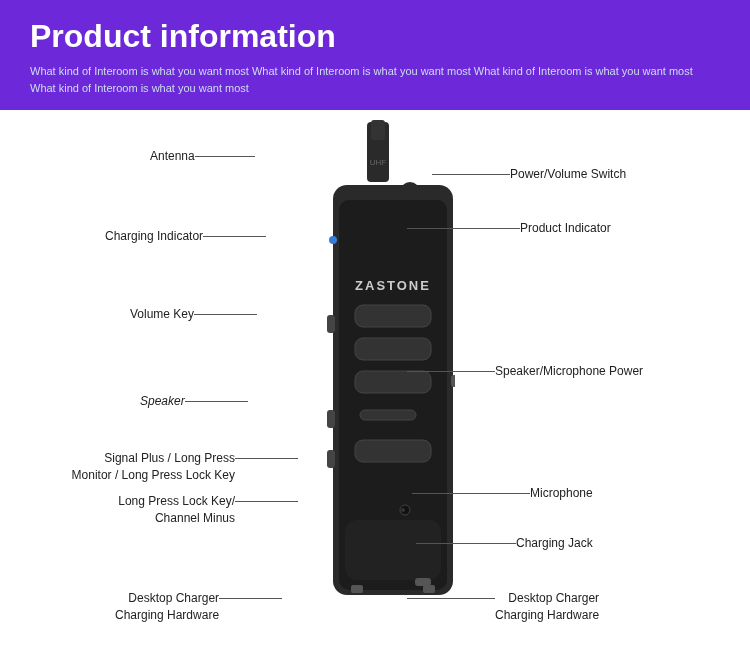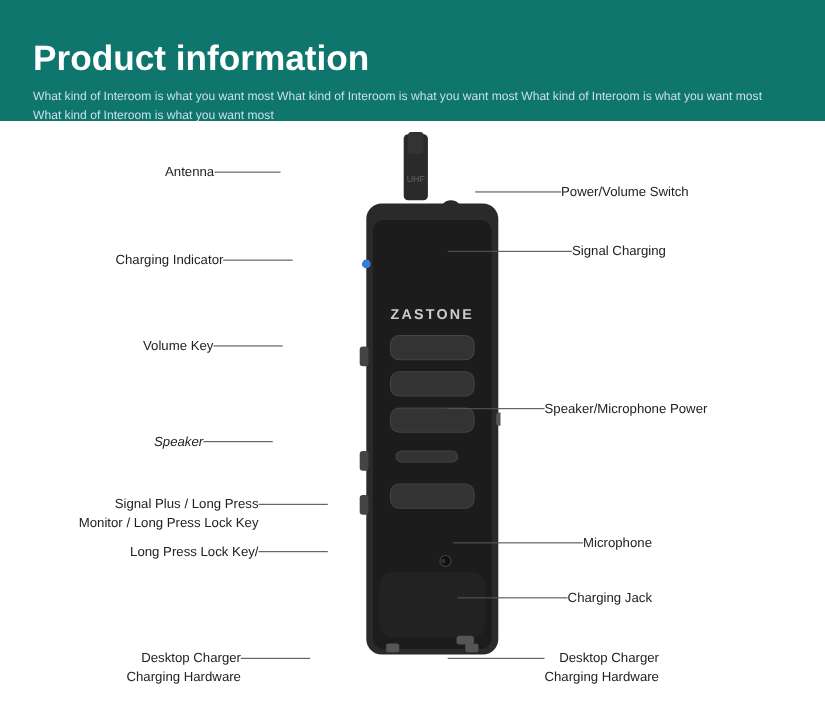--- a/index.html
+++ b/index.html
@@ -6,22 +6,22 @@
     body {
       width: 750px;
       height: 660px;
       font-family: Arial, sans-serif;
       background: #fff;
       overflow: hidden;
     }
 
     
     .header {
-      background: #0f766e;
-      padding: 35px 30px 16px 30px;
+      background: #6d28d9;
+      padding: 18px 30px 16px 30px;
       height: 110px;
     }
     .header-title {
       color: #fff;
       font-size: 32px;
       font-weight: bold;
       margin-bottom: 8px;
     }
     .header-subtitle {
       color: #cde;
@@ -151,36 +151,37 @@
   </div>
 
   <div class="label label-left" style="left:60px; top:340px; text-align:right; width:175px;">
     <div>Signal Plus / Long Press</div>
     <div>Monitor / Long Press Lock Key</div>
     <div style="position:absolute; right:-63px; top:8px; width:63px; border-top:1px solid #555;"></div>
   </div>
 
   <div class="label label-left" style="left:75px; top:383px; text-align:right; width:160px;">
     <div>Long Press Lock Key/</div>
+    <div>Channel Minus</div>
     <div style="position:absolute; right:-63px; top:8px; width:63px; border-top:1px solid #555;"></div>
   </div>
 
   <div class="label label-left" style="left:115px; top:480px; text-align:right;">
     <div>Desktop Charger</div>
     <div>Charging Hardware</div>
     <div style="position:absolute; right:-63px; top:8px; width:63px; border-top:1px solid #555;"></div>
   </div>
 
   <div class="label label-right" style="left:510px; top:56px;">
     <span>Power/Volume Switch</span>
     <div style="position:absolute; left:-78px; top:8px; width:78px; border-top:1px solid #555;"></div>
   </div>
 
   <div class="label label-right" style="left:520px; top:110px;">
-    <span>Signal Charging</span>
+    <span>Product Indicator</span>
     <div style="position:absolute; left:-113px; top:8px; width:113px; border-top:1px solid #555;"></div>
   </div>
 
   <div class="label label-right" style="left:495px; top:253px;">
     <span>Speaker/Microphone Power</span>
     <div style="position:absolute; left:-88px; top:8px; width:88px; border-top:1px solid #555;"></div>
   </div>
 
   <div class="label label-right" style="left:530px; top:375px;">
     <span>Microphone</span>

